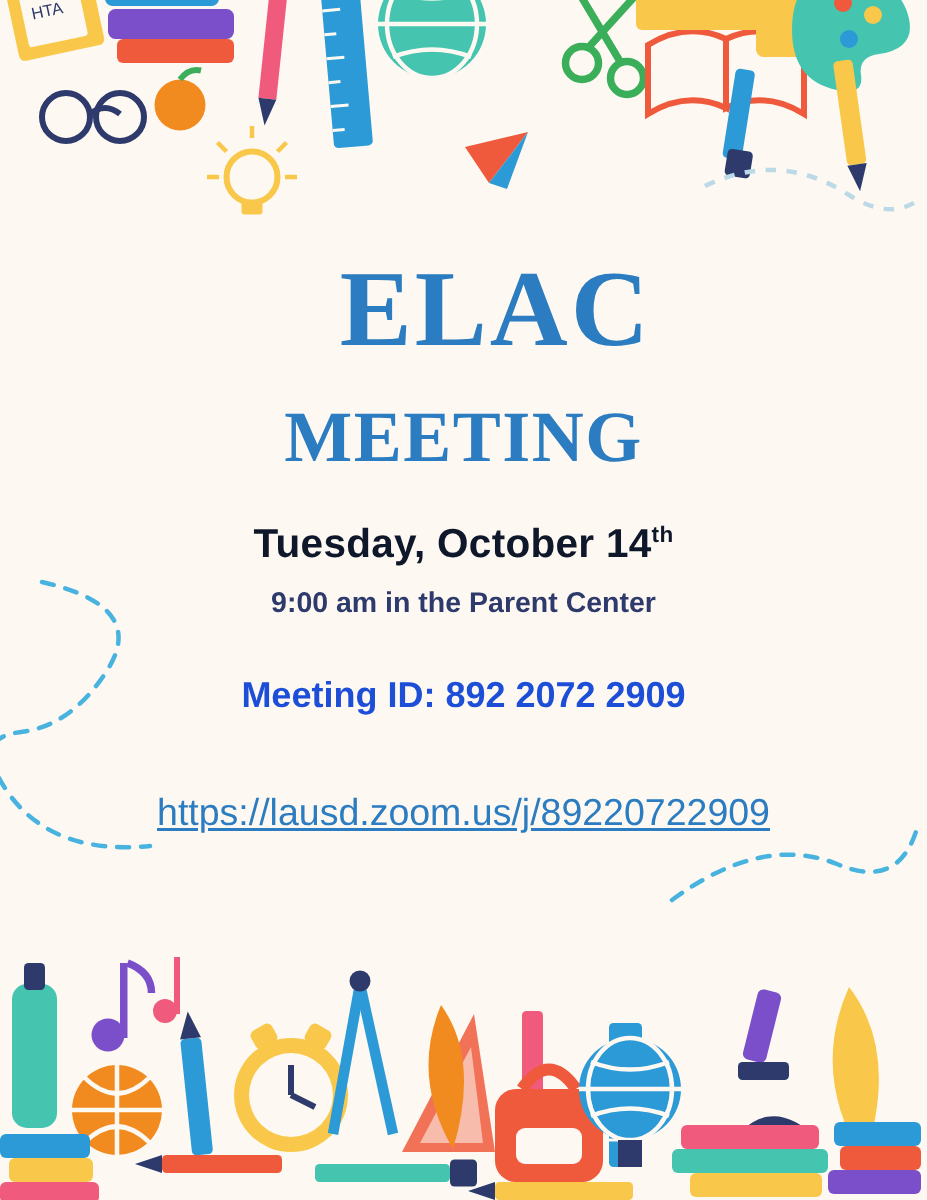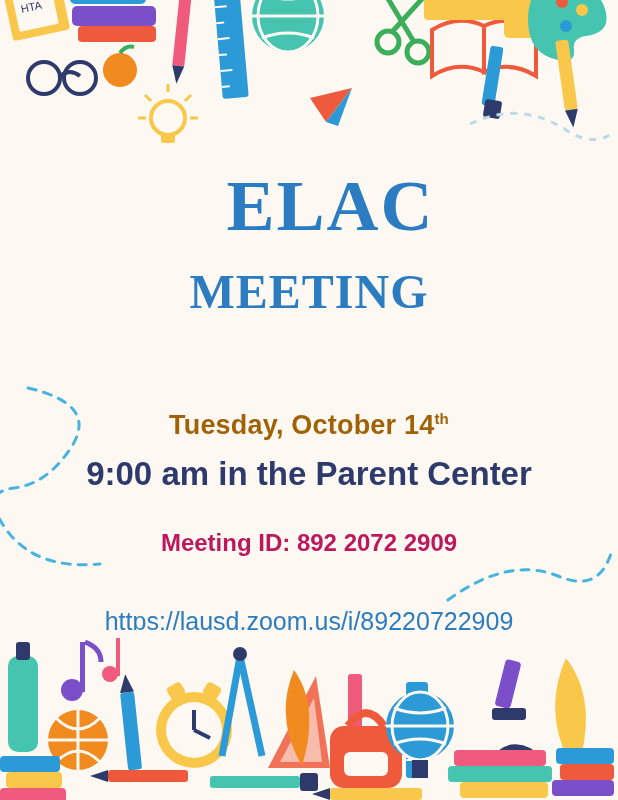--- a/index.html
+++ b/index.html
@@ -56,38 +56,38 @@
     font-family: "Liberation Serif", serif;
     font-size: 48px;
     font-weight: bold;
     color: #2b7cc0;
     letter-spacing: 1px;
     margin-top: 22px;
   }
   .date-line {
     font-size: 27px;
     font-weight: bold;
-    color: #a16207;
-    margin-top: 91px;
+    color: #0f172a;
+    margin-top: 28px;
     letter-spacing: 0.2px;
   }
   .date-line sup {
     font-size: 15px;
     vertical-align: super;
   }
   .time-line {
-    font-size: 33px;
+    font-size: 19px;
     font-weight: bold;
     color: #2d3a6b;
     margin-top: 14px;
   }
   .meeting-id {
     font-size: 24px;
     font-weight: bold;
-    color: #be185d;
+    color: #1d4ed8;
     margin-top: 36px;
   }
   .zoom-link {
     display: inline-block;
     font-size: 25px;
     font-weight: normal;
     color: #2b7cc0;
     text-decoration: underline;
     margin-top: 50px;
   }

